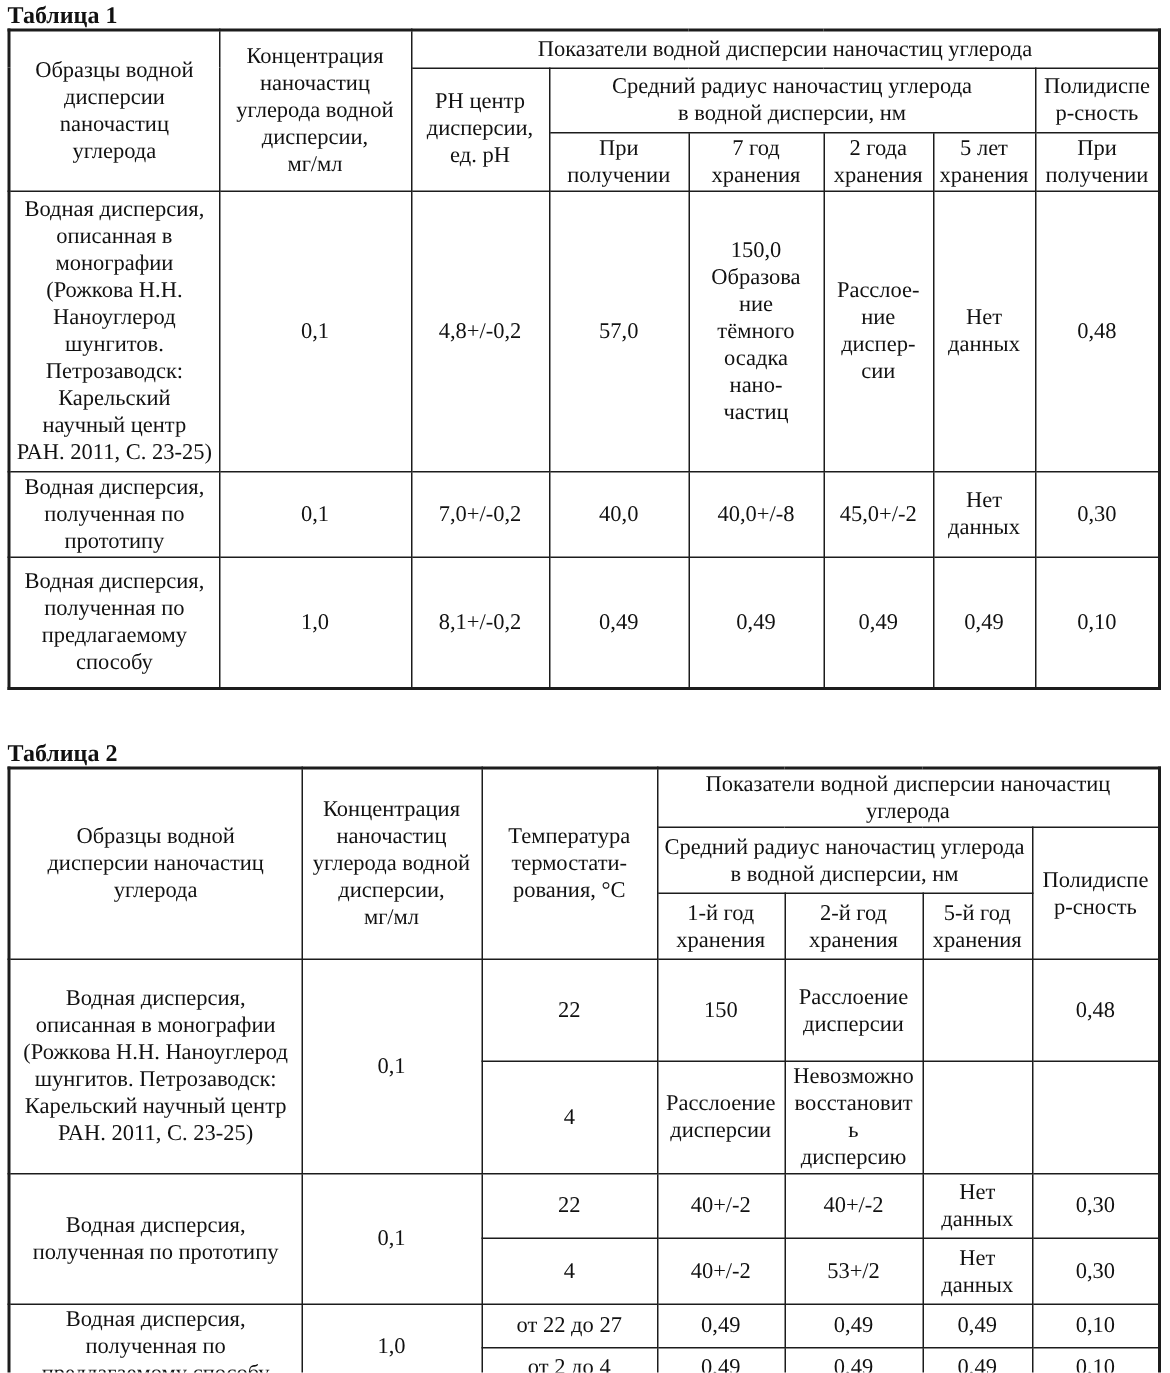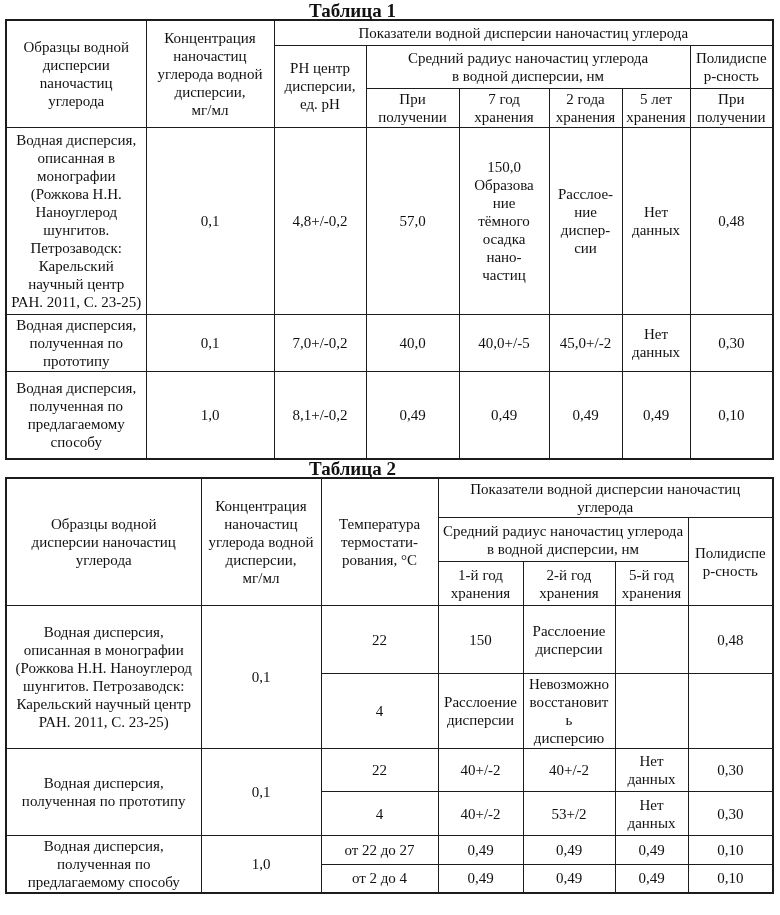--- a/index.html
+++ b/index.html
@@ -4,24 +4,24 @@
 <style>
   html,body{margin:0;padding:0;background:#ffffff;}
   body{
     width:780px;height:915px;overflow:hidden;
     font-family:"Liberation Serif","DejaVu Serif",serif;
     color:#111;
   }
   .wrap{padding:2px 0 0 5px;}
   .tbl-title{
     width:767px;box-sizing:border-box;
-    text-align:center;padding-right:72px;
-    font-weight:bold;font-size:19px;line-height:17px;
-  }
-  .title2{}
+    text-align:left;padding-right:72px;
+    font-weight:bold;font-size:16px;line-height:17px;
+  }
+  .title2{margin-top:34px;}
   table.tbl{
     border-collapse:collapse;table-layout:fixed;
     width:767px;border:2px solid #1c1c1c;
   }
   table.tbl td{
     border:1px solid #1c1c1c;
     font-size:15px;line-height:1.2;
     text-align:center;vertical-align:middle;
     padding:1px 3px;
     white-space:pre-line;
@@ -122,21 +122,21 @@
 данных</td>
         <td class="bl2 pt28">0,48</td>
       </tr>
       <tr class="h53">
         <td class="sample">Водная дисперсия,
 полученная по
 прототипу</td>
         <td>0,1</td>
         <td class="bl2">7,0+/-0,2</td>
         <td>40,0</td>
-        <td>40,0+/-5</td>
+        <td>40,0+/-8</td>
         <td>45,0+/-2</td>
         <td>Нет
 данных</td>
         <td class="bl2">0,30</td>
       </tr>
       <tr class="h88">
         <td class="sample">Водная дисперсия,
 полученная по
 предлагаемому
 способу</td>

